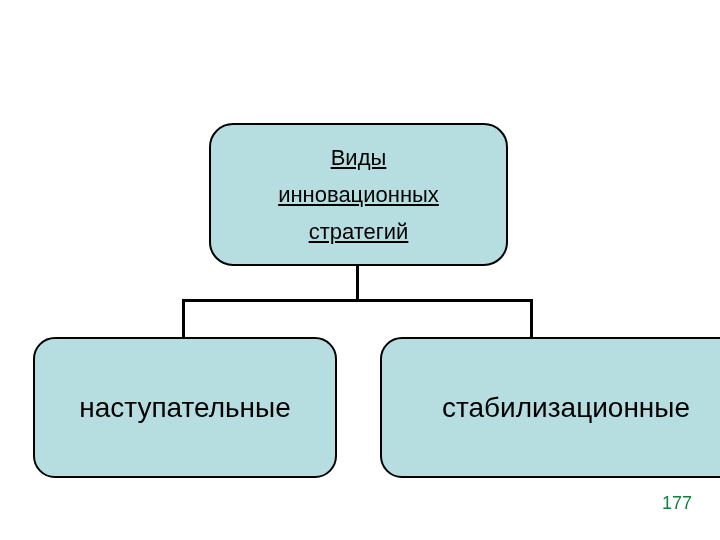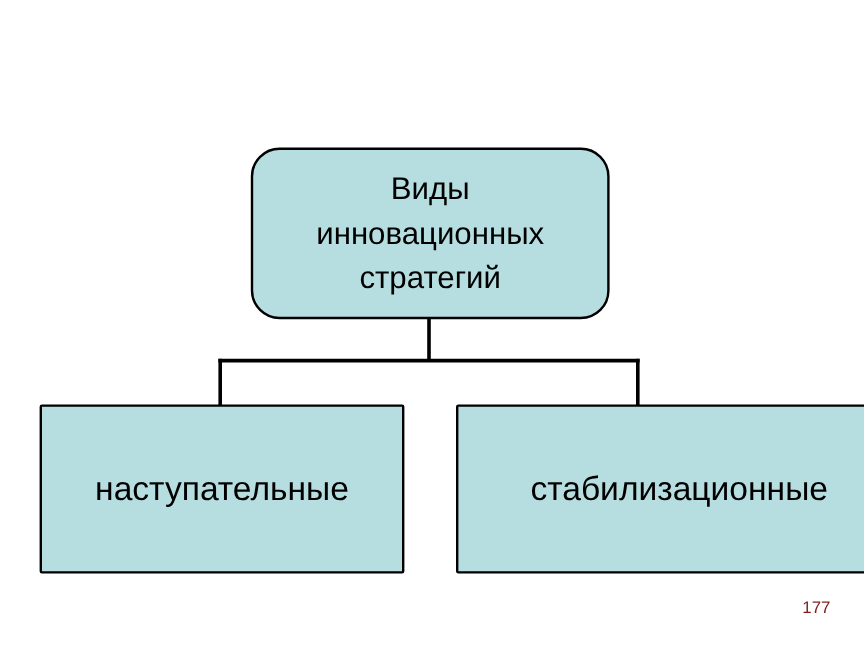--- a/index.html
+++ b/index.html
@@ -24,41 +24,42 @@
     width: 720px;
     height: 540px;
   }
 
   
   .node {
     position: absolute;
     box-sizing: border-box;
     background: #b6dee1;
     border: 2px solid #000000;
-    border-radius: 2px;
+    border-radius: 22px;
     display: flex;
     align-items: center;
     justify-content: center;
     text-align: center;
     color: #000000;
     z-index: 2;
   }
 
   .node-root {
     left: 209px;
     top: 123px;
     width: 299px;
     height: 143px;
     border-radius: 24px;
   }
   .node-root .node-text {
-    font-size: 26px;
+    font-size: 22px;
     line-height: 37px;
     letter-spacing: 0px;
     white-space: pre-line;
+    text-decoration: underline;
   }
 
   .node-left {
     left: 33px;
     top: 337px;
     width: 304px;
     height: 141px;
   }
   .node-right {
     left: 380px;
@@ -76,22 +77,22 @@
   .node-text {
     display: block;
     padding: 0 4px;
   }
 
   
   .page-number {
     position: absolute;
     right: 28px;
     bottom: 26px;
-    font-size: 14px;
-    color: #7f1d1d;
+    font-size: 18px;
+    color: #15803d;
     font-family: "Liberation Sans", "DejaVu Sans", sans-serif;
     z-index: 3;
   }
 </style>
 </head>
 <body>
 
 <div id="slide">
 
   <svg class="connector-layer" viewBox="0 0 720 540" width="720" height="540" xmlns="http://www.w3.org/2000/svg">

